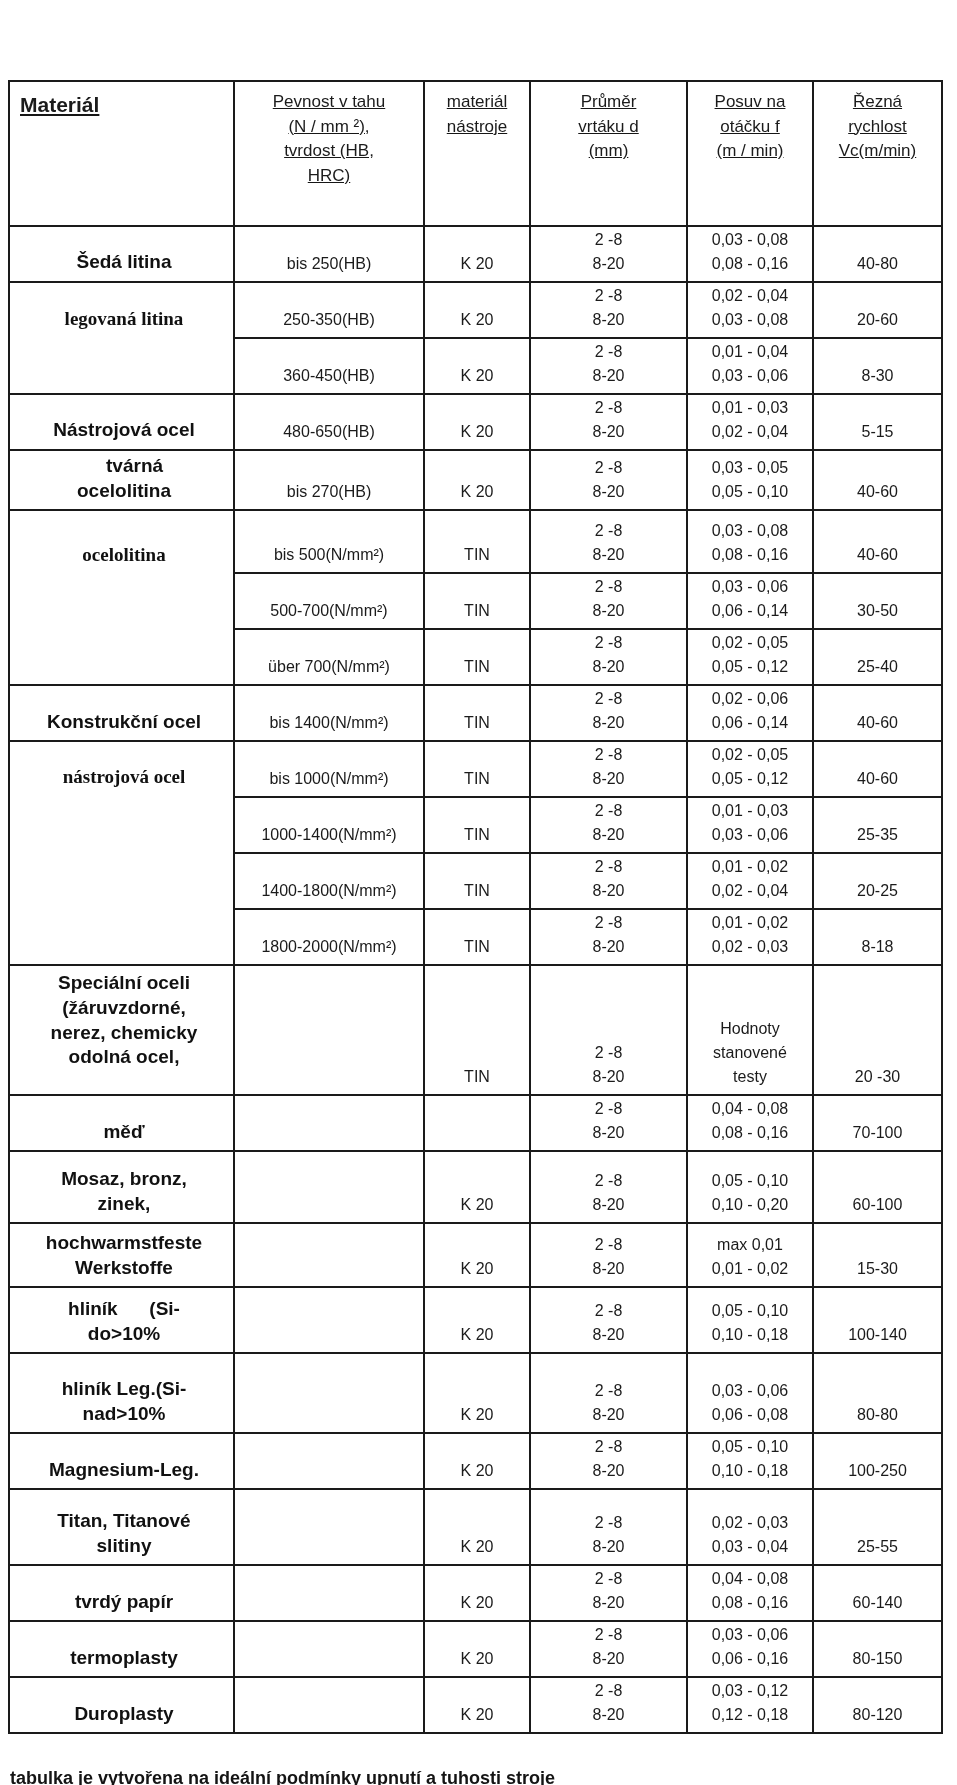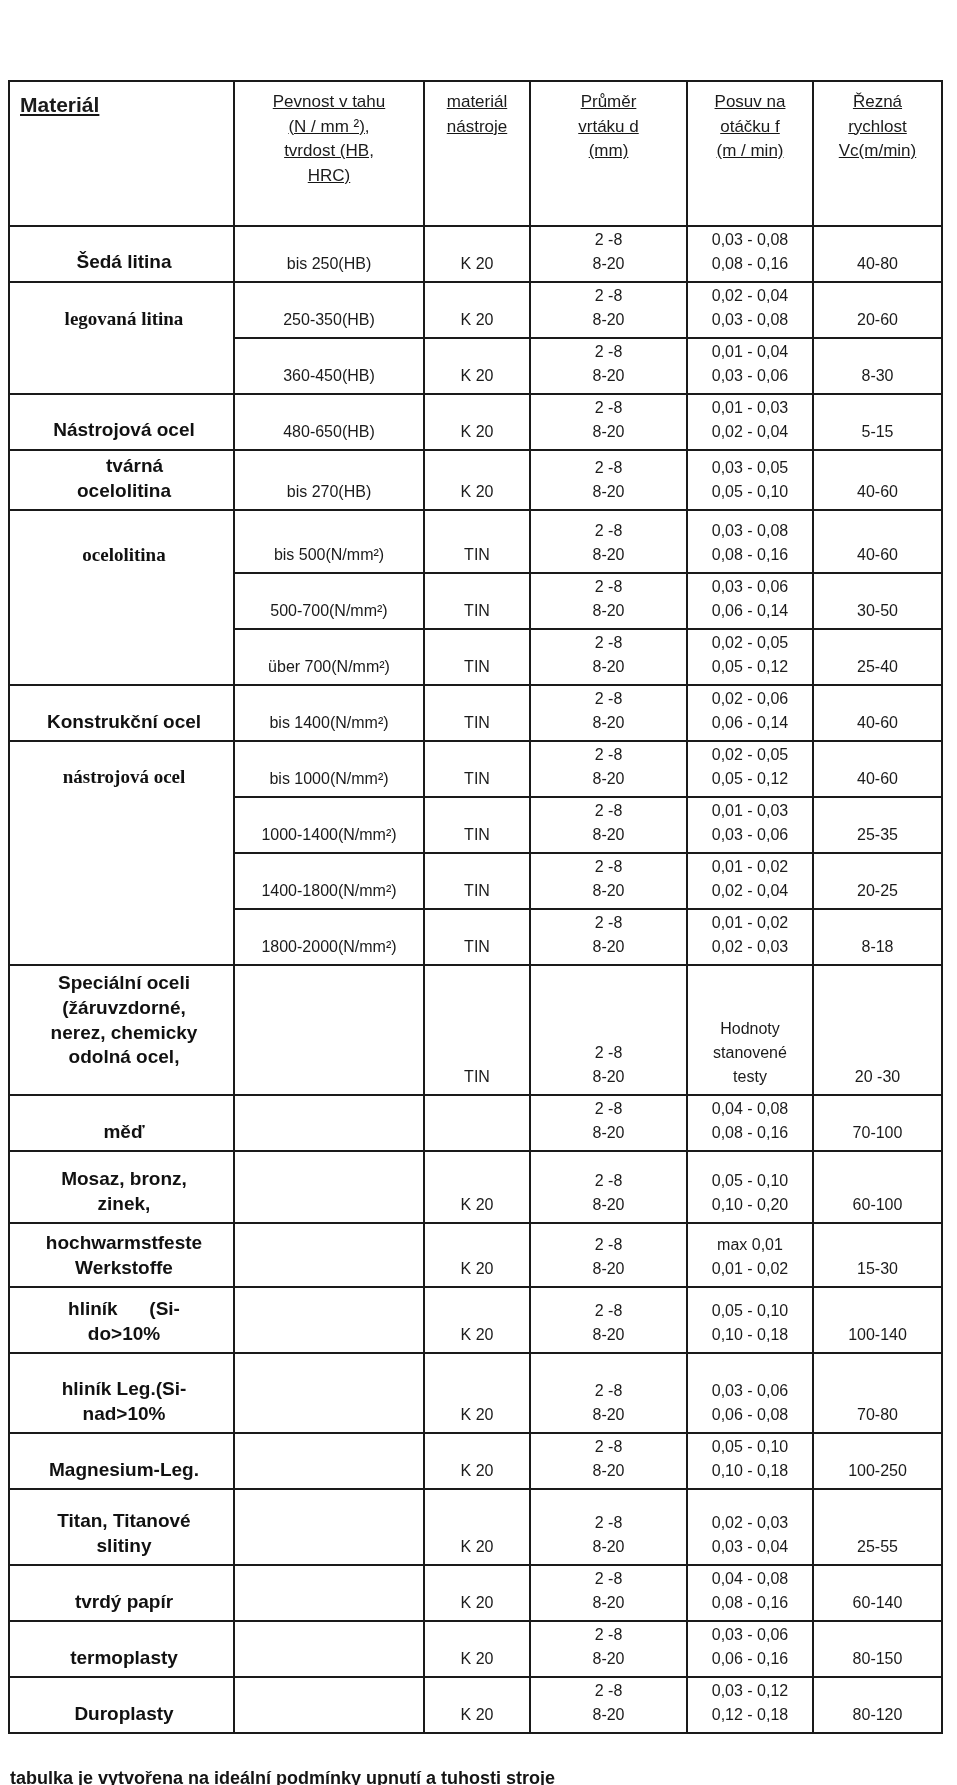--- a/index.html
+++ b/index.html
@@ -313,21 +313,21 @@
         </tr>
         <tr style="height: 80px;">
           <td class="mat">hliník Leg.(Si-
 nad&gt;10%</td>
           <td class="val"></td>
           <td class="val">K 20</td>
           <td class="val">2 -8
 8-20</td>
           <td class="val">0,03 - 0,06
 0,06 - 0,08</td>
-          <td class="val">70-80</td>
+          <td class="val">80-80</td>
         </tr>
         <tr style="height: 52px;">
           <td class="mat">Magnesium-Leg.</td>
           <td class="val"></td>
           <td class="val">K 20</td>
           <td class="val">2 -8
 8-20</td>
           <td class="val">0,05 - 0,10
 0,10 - 0,18</td>
           <td class="val">100-250</td>

